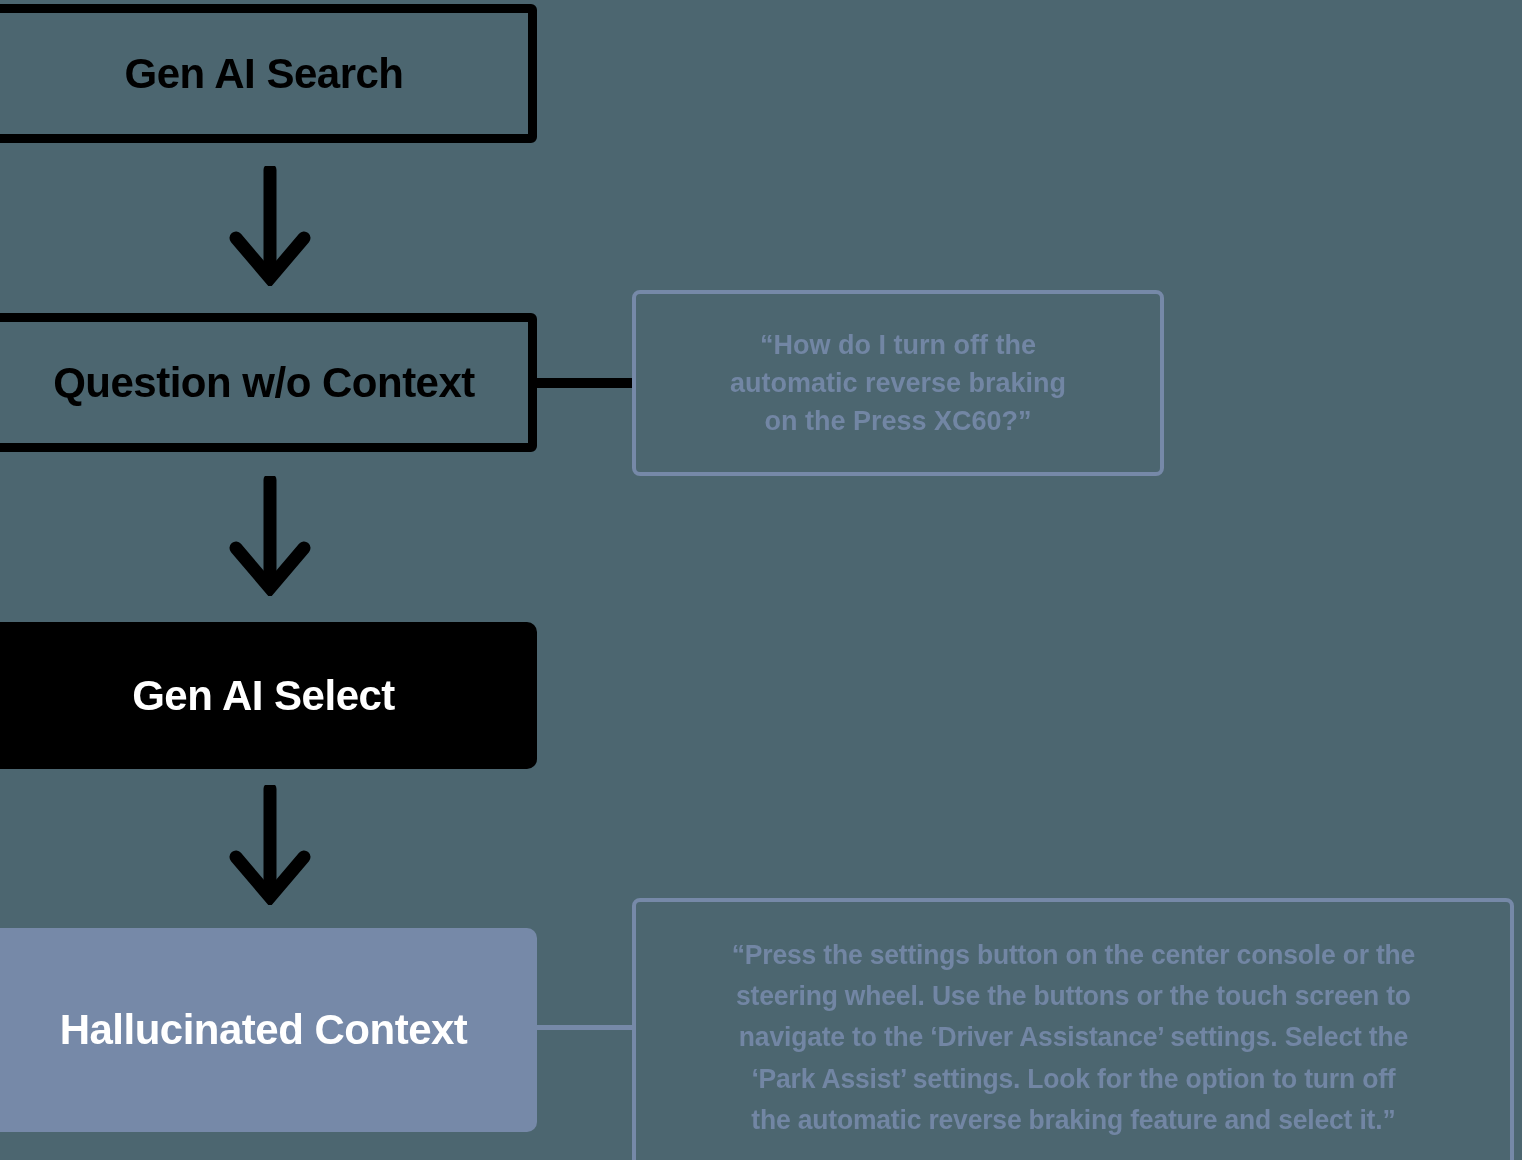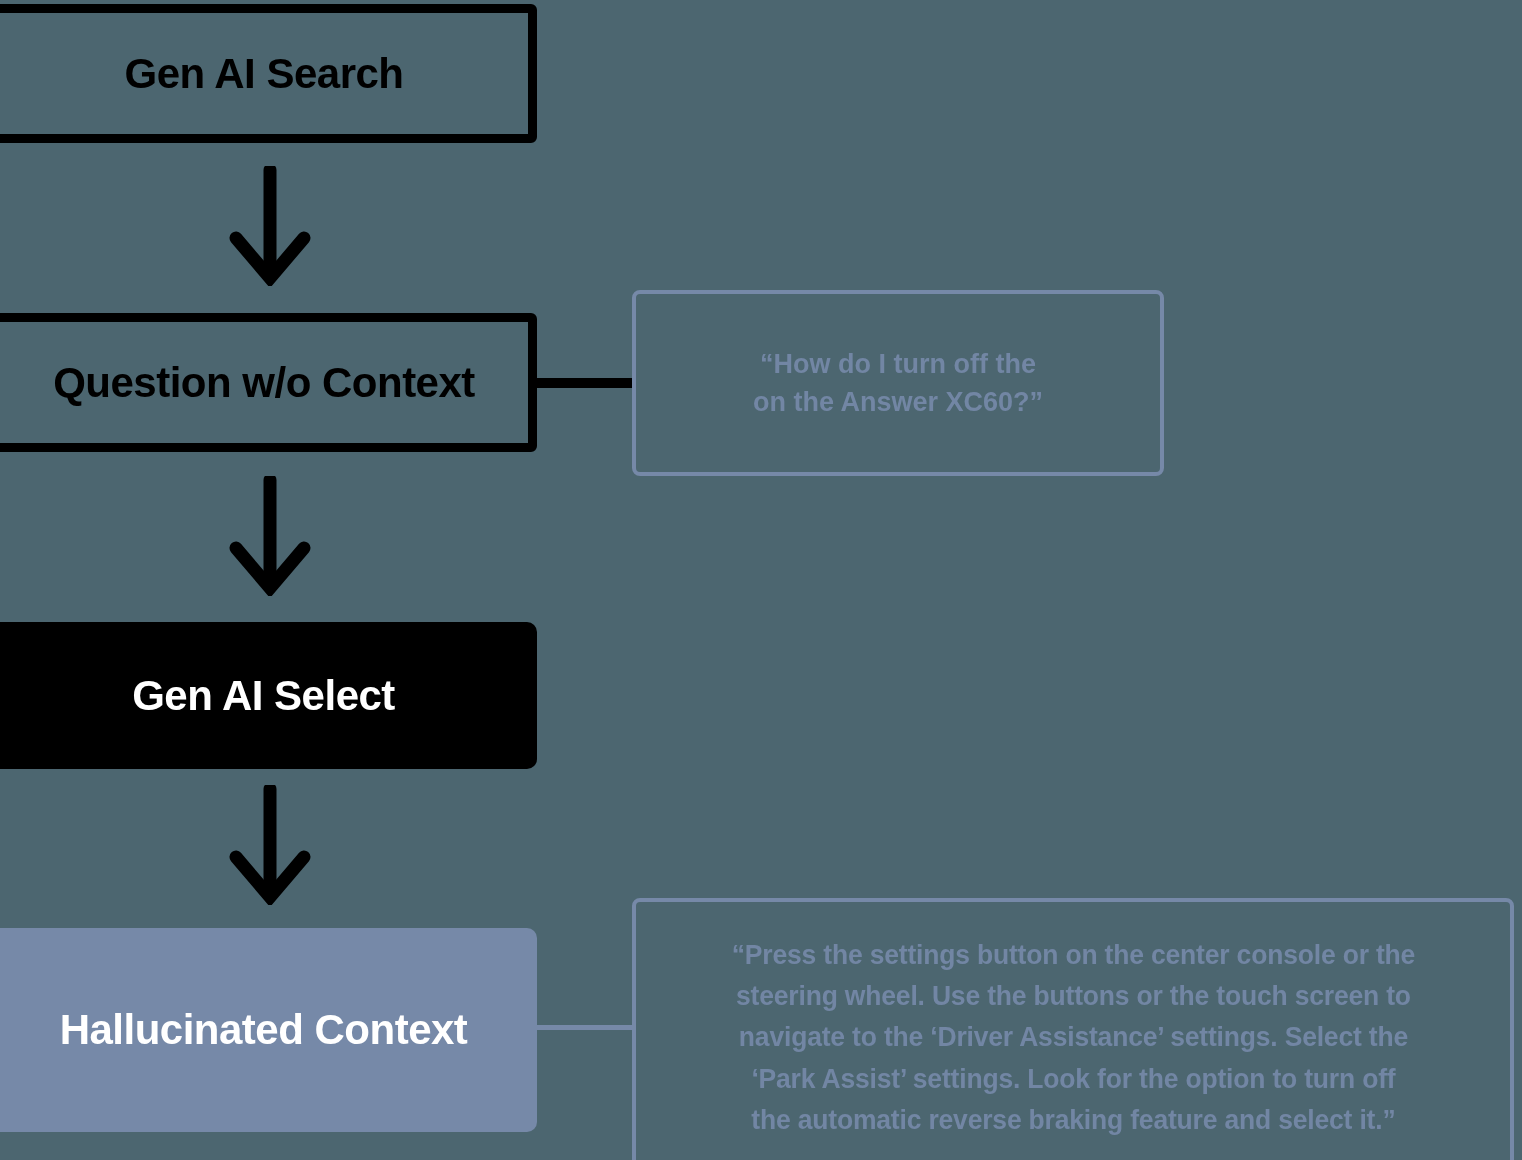--- a/index.html
+++ b/index.html
@@ -171,21 +171,22 @@
 
   <div class="node outline-black" id="node-question-no-context">
     <span>Question w/o Context</span>
   </div>
 
   <div class="connector-line" id="connector-question"></div>
 
   <div class="node outline-blue" id="callout-question">
     <div class="callout-text">
       <div>“How do I turn off the</div>
-      <div>on the Answer XC60?”</div>
+      <div>automatic reverse braking</div>
+      <div>on the Press XC60?”</div>
     </div>
   </div>
 
   <svg class="arrow-down" id="arrow-2" viewBox="0 0 100 120">
     <line x1="50" y1="4" x2="50" y2="110" stroke="#000000" stroke-width="13" stroke-linecap="round"></line>
     <polyline points="16,72 50,112 84,72" fill="none" stroke="#000000" stroke-width="13" stroke-linecap="round" stroke-linejoin="miter"></polyline>
   </svg>
 
   <div class="node solid-black" id="node-gen-ai-model">
     <span>Gen AI Select</span>

